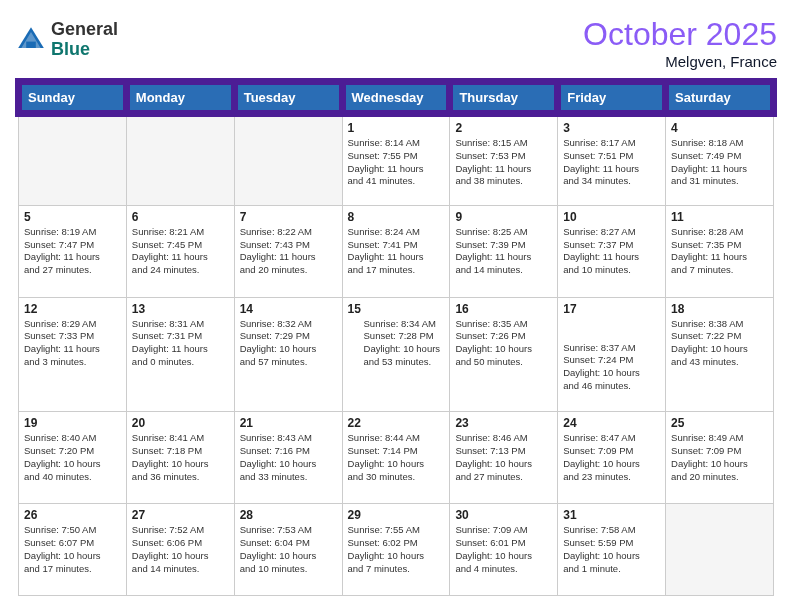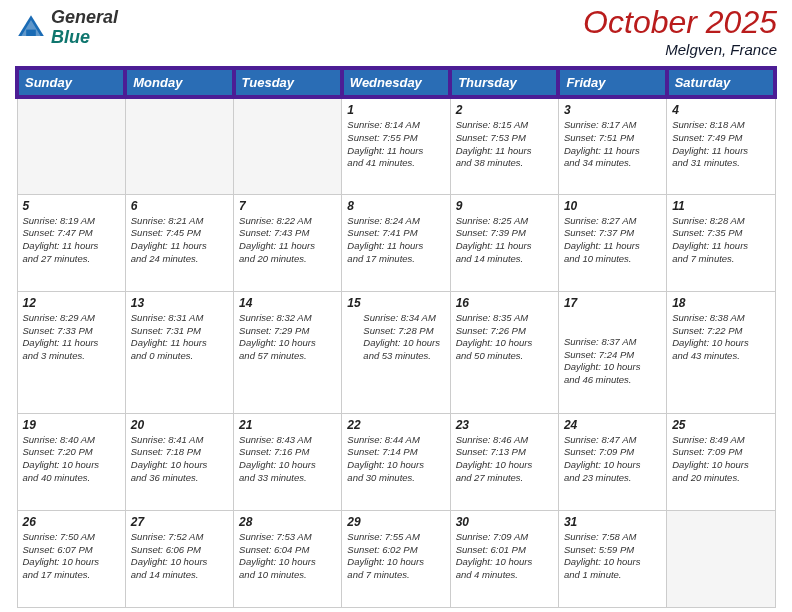--- a/index.html
+++ b/index.html
@@ -6,24 +6,23 @@
     body {
       font-family: Arial, sans-serif;
       background: #fff;
       width: 792px;
       height: 612px;
       overflow: hidden;
     }
     .page {
       width: 792px;
       height: 612px;
-      padding: 4px 15px;
+      padding: 16px 15px;
       display: flex;
       flex-direction: column;
-      font-style: italic;
     }
     .header {
       display: flex;
       justify-content: space-between;
       align-items: flex-start;
       margin-bottom: 8px;
     }
     .logo {
       display: flex;
       align-items: center;
@@ -48,40 +47,40 @@
       width: 32px;
       height: 32px;
       margin-right: 4px;
     }
     .title-block {
       text-align: right;
     }
     .month-title {
       font-size: 32px;
       font-weight: 300;
-      color: #b91c1c;
+      color: #8b5cf6;
     }
     .location {
       font-size: 15px;
       color: #0f172a;
     }
     .calendar {
       flex: 1;
       border-collapse: collapse;
       width: 100%;
       table-layout: fixed;
     }
     .calendar th {
       background-color: #2a6db5;
       color: #fff;
       text-align: left;
       padding: 5px 6px;
       font-size: 13px;
       font-weight: 600;
-      border: 4px solid #4c1d95;
+      border: 7px solid #4c1d95;
     }
     .calendar td {
       border: 1px solid #ccc;
       vertical-align: top;
       padding: 4px 5px;
       font-size: 10px;
       color: #333;
       height: 80px;
       background: #fff;
     }

